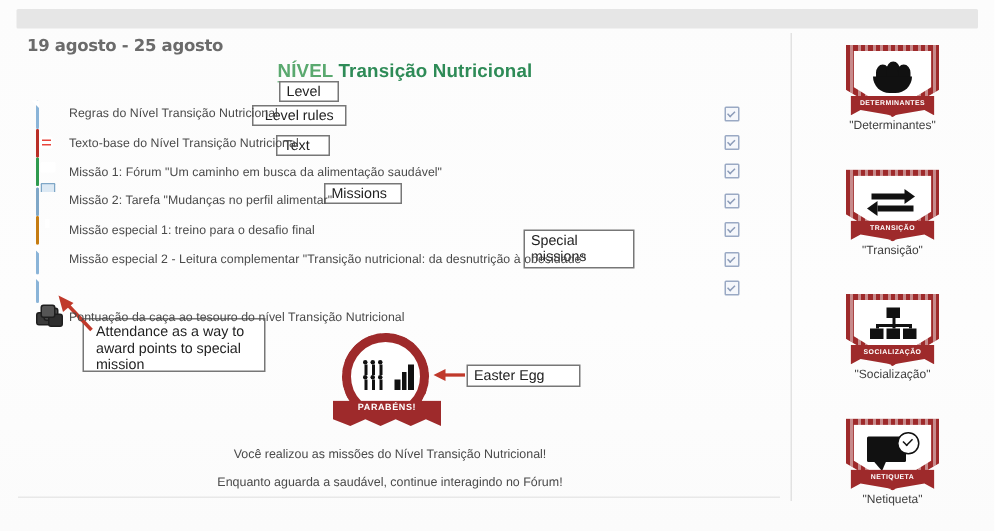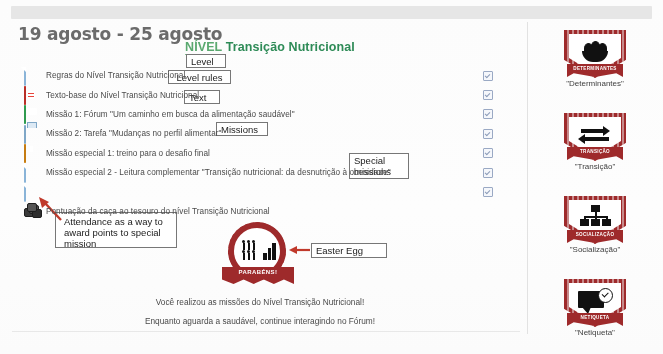--- a/index.html
+++ b/index.html
@@ -30,21 +30,21 @@
   }
   .bottomrule{
     position:absolute;left:12px;top:331px;width:508px;height:1px;
     background:#e8e8e8;
   }
 
   
   .week-title{
     position:absolute;left:18px;top:24px;
     font-family:"DejaVu Sans", sans-serif;
-    font-size:17px;font-weight:bold;color:#6b6b6b;
+    font-size:11px;font-weight:bold;color:#6b6b6b;
     letter-spacing:-0.2px;white-space:nowrap;
   }
   .level-heading{
     position:absolute;left:185px;top:40px;
     font-size:12.5px;font-weight:bold;color:#2e8b57;
     white-space:nowrap;letter-spacing:0.1px;
   }
   .level-heading .nivel{
     color:#5aa96f;border-bottom:1px solid #7fbf8f;padding-bottom:0px;
   }
@@ -278,21 +278,21 @@
   </div>
 
   <div class="callout" style="left:186px;top:54px;width:40px;height:14px;">Level</div>
 
   <div class="callout" style="left:168px;top:70px;width:63px;height:14px;text-align:center;">Level rules</div>
 
   <div class="callout" style="left:184px;top:90px;width:36px;height:14px;">Text</div>
 
   <div class="callout" style="left:216px;top:122px;width:52px;height:14px;">Missions</div>
 
-  <div class="callout multi" style="left:349px;top:153px;width:60px;height:26px;line-height:11px;">
+  <div class="callout multi" style="left:349px;top:153px;width:74px;height:26px;line-height:11px;">
     <span>Special</span><br>
     <span>missions</span>
   </div>
 
   <div class="callout multi" style="left:55px;top:212px;width:122px;height:36px;padding:3px 8px;">Attendance as a way to award points to special mission</div>
 
   <svg class="arrow" style="left:36px;top:196px;" width="28" height="26">
     <line x1="25" y1="24" x2="8" y2="6" stroke="#c0392b" stroke-width="2.4"></line>
     <polygon points="3,1 13,6 6,12" fill="#c0392b"></polygon>
   </svg>

